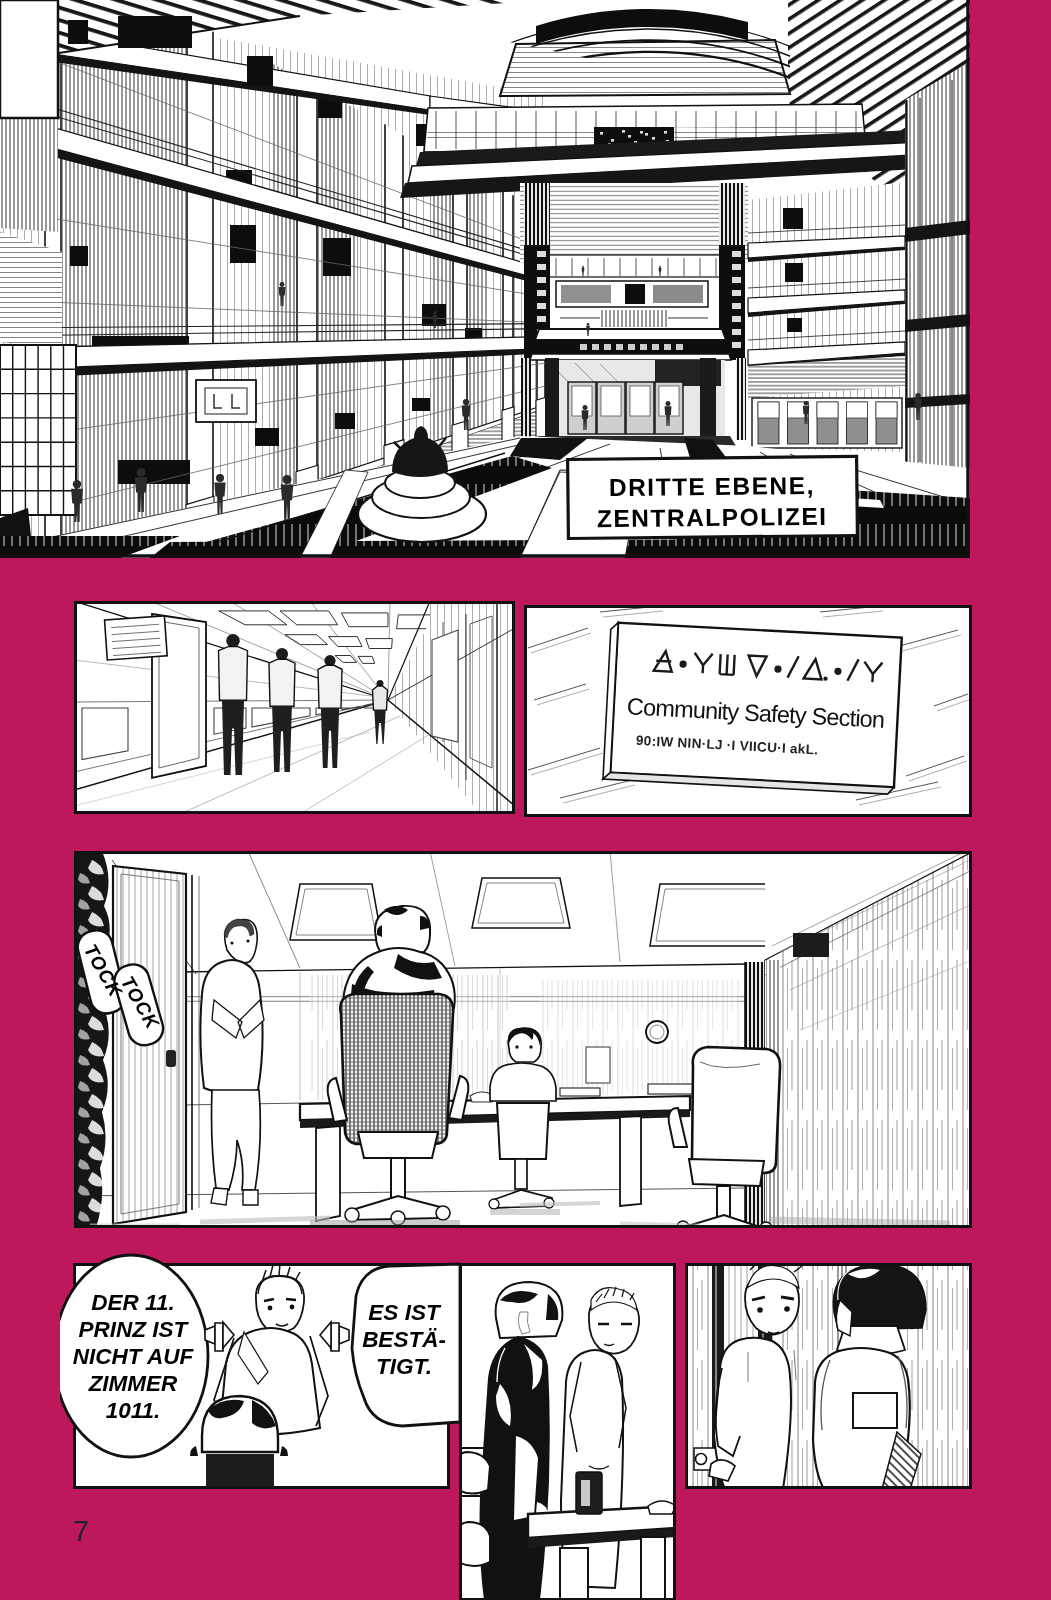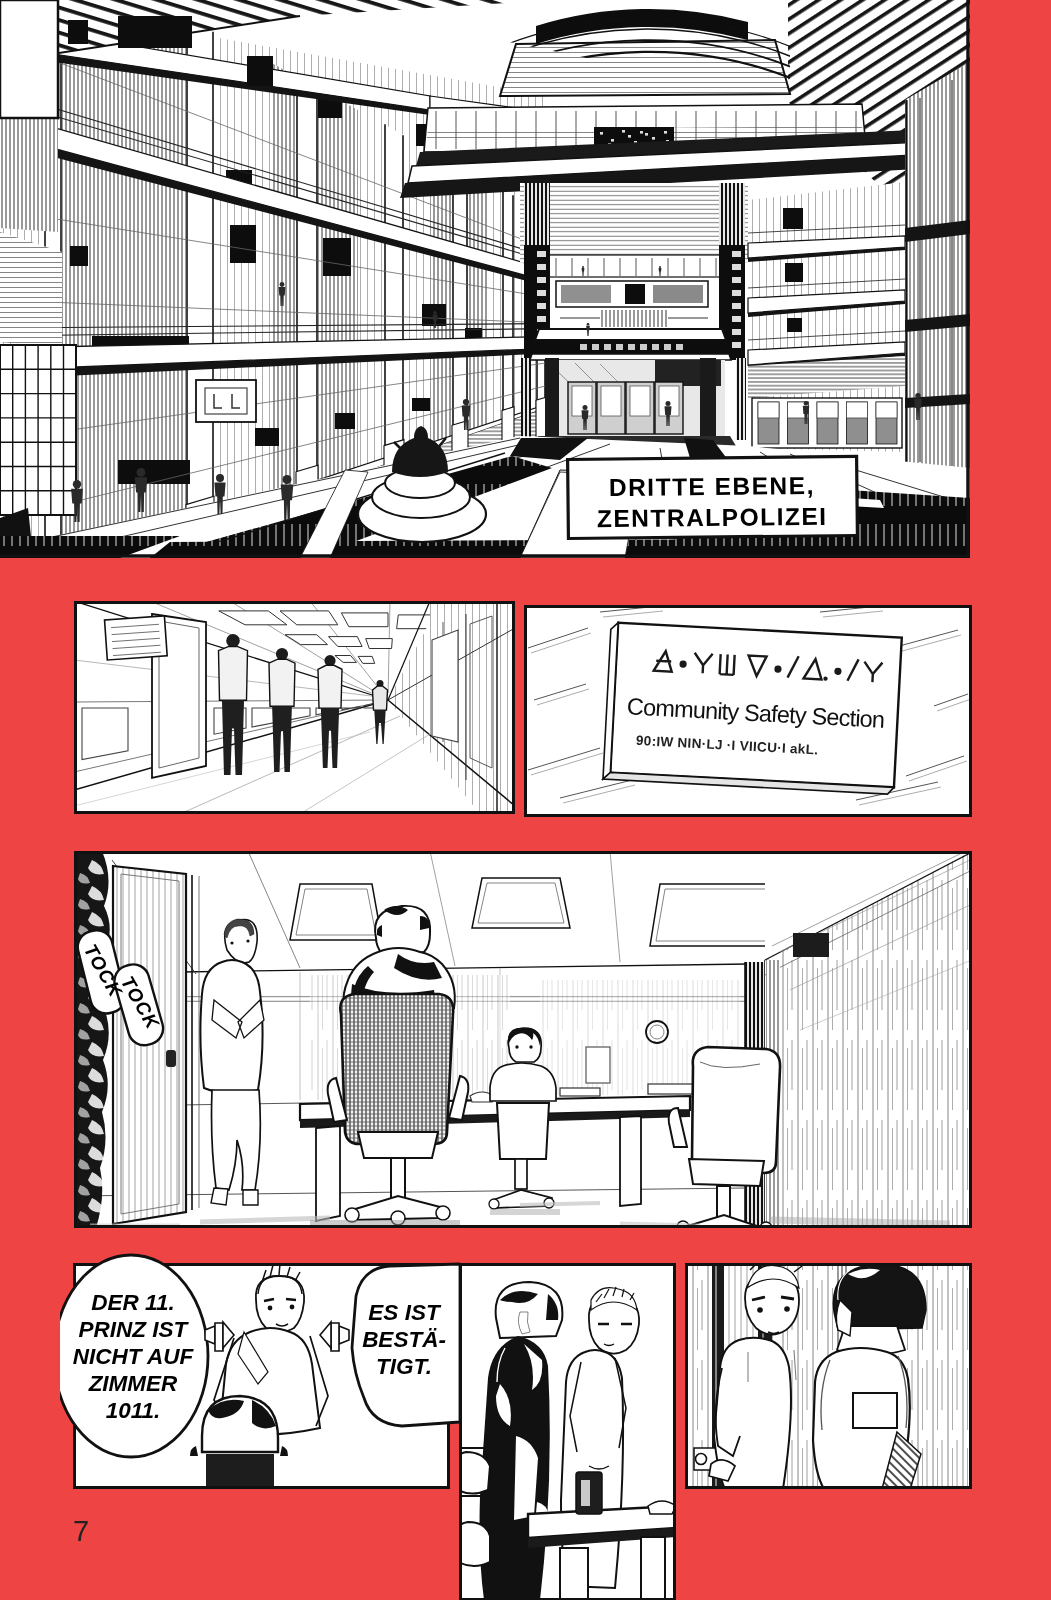--- a/index.html
+++ b/index.html
@@ -1,15 +1,15 @@
 <!DOCTYPE html>
 <html><head><meta charset="utf-8">
 <style>
 html,body{margin:0;padding:0;background:#fff;}
-#page{position:relative;width:1051px;height:1600px;background:#ef4444;overflow:hidden;}
+#page{position:relative;width:1051px;height:1600px;background:#be185d;overflow:hidden;}
 </style></head>
 <body>
 <div id="page">
 <svg width="1051" height="1600" viewBox="0 0 1051 1600" xmlns="http://www.w3.org/2000/svg" style="position:absolute;top:0;left:0">
 <defs>
 <pattern id="colh" width="7" height="10" patternUnits="userSpaceOnUse">
           <rect width="7" height="10" fill="#fff"></rect>
           <line x1="3.5" y1="0" x2="3.5" y2="10" stroke="#999" stroke-width="0.8"></line>
         </pattern>
 <pattern id="bayh" width="10" height="4.5" patternUnits="userSpaceOnUse">

